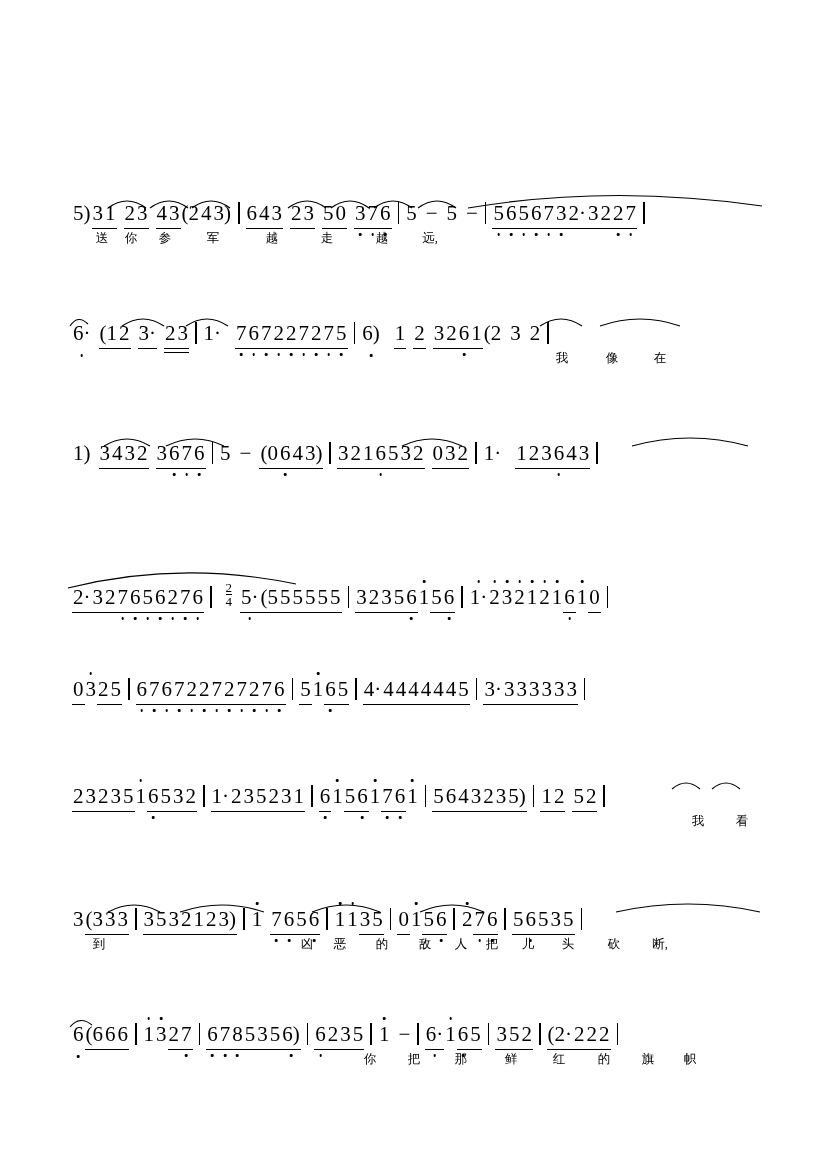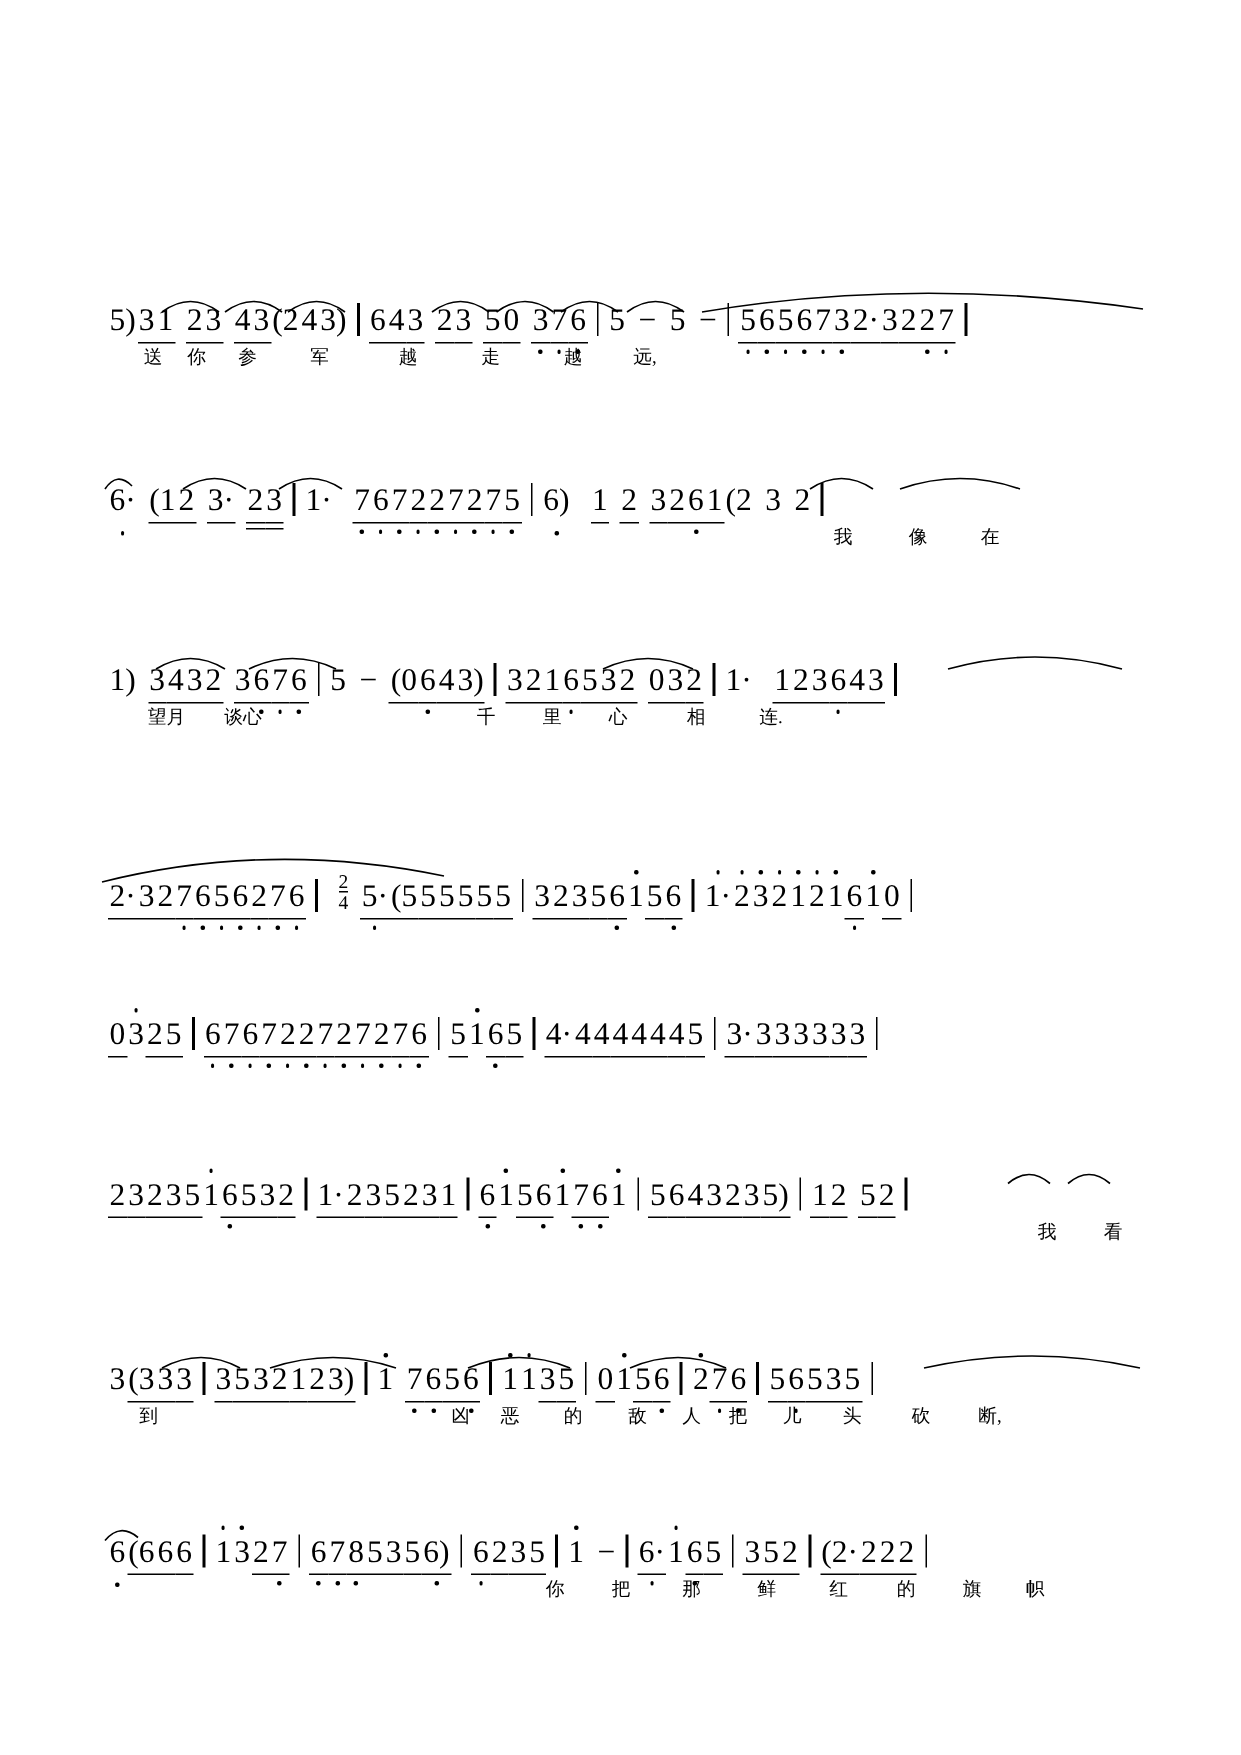--- a/index.html
+++ b/index.html
@@ -317,30 +317,20 @@
       <span class="note">1·</span>
       <span class="spw"></span>
       <span class="note beam1">1</span>
       <span class="note beam1">2</span>
       <span class="note beam1">3</span>
       <span class="note beam1 dotdn">6</span>
       <span class="note beam1">4</span>
       <span class="note beam1">3</span>
       <span class="bar"></span>
     </div>
-    <div class="lyrics-row" style="padding-left:88px;">
-      <span class="lyr" style="width:46px;">望月</span>
-      <span class="lyr" style="width:56px;">谈心</span>
-      <span class="lyr" style="width:112px;"></span>
-      <span class="lyr" style="width:44px;">千</span>
-      <span class="lyr" style="width:44px;">里</span>
-      <span class="lyr" style="width:44px;">心</span>
-      <span class="lyr" style="width:60px;">相</span>
-      <span class="lyr" style="width:40px;">连.</span>
-    </div>
   </div>
 
   <div class="system" style="top:562px;">
     <svg class="slurs" viewBox="0 0 827 60">
       <path d="M68,26 Q180,-2 296,22" fill="none" stroke="#000" stroke-width="1.1"></path>
     </svg>
     <div class="notes-row" style="padding-top:14px;">
       <span class="note beam1">2·</span>
       <span class="note beam1">3</span>
       <span class="note beam1">2</span>

